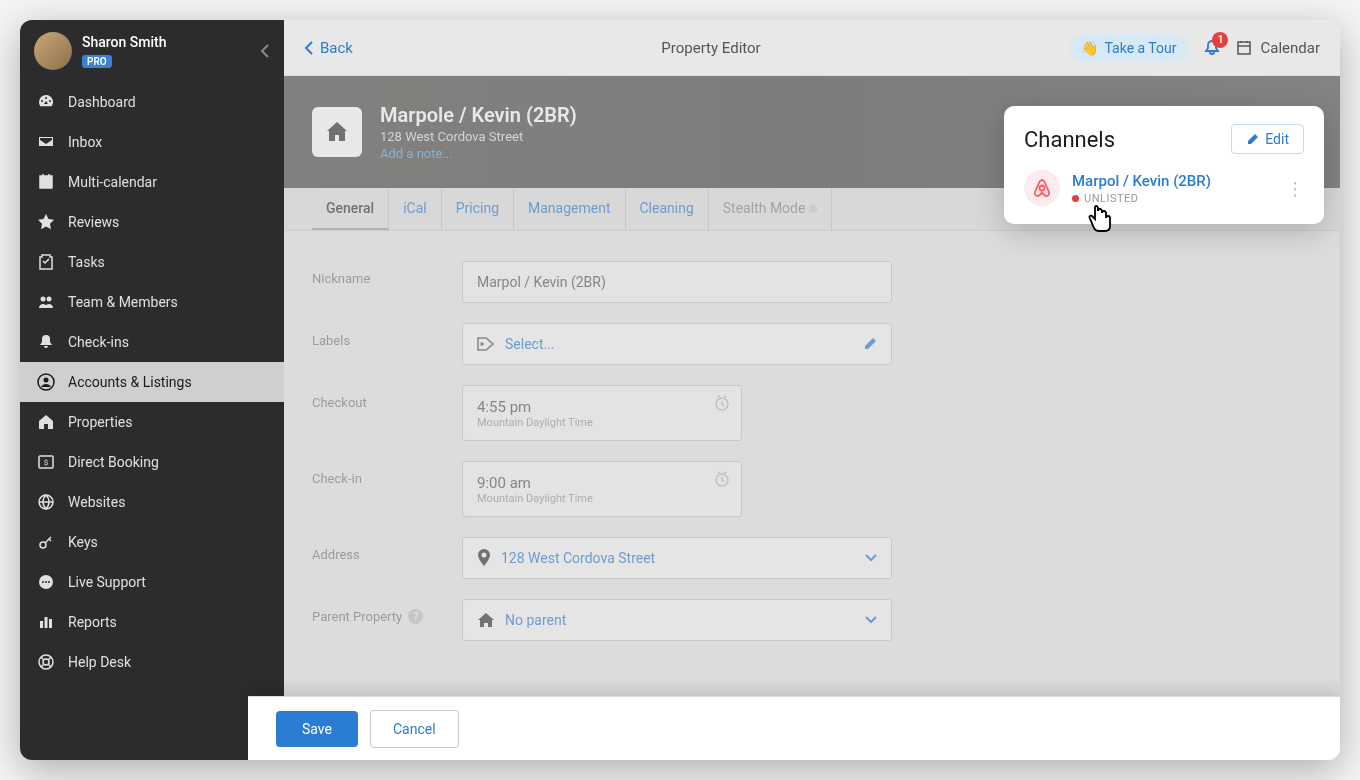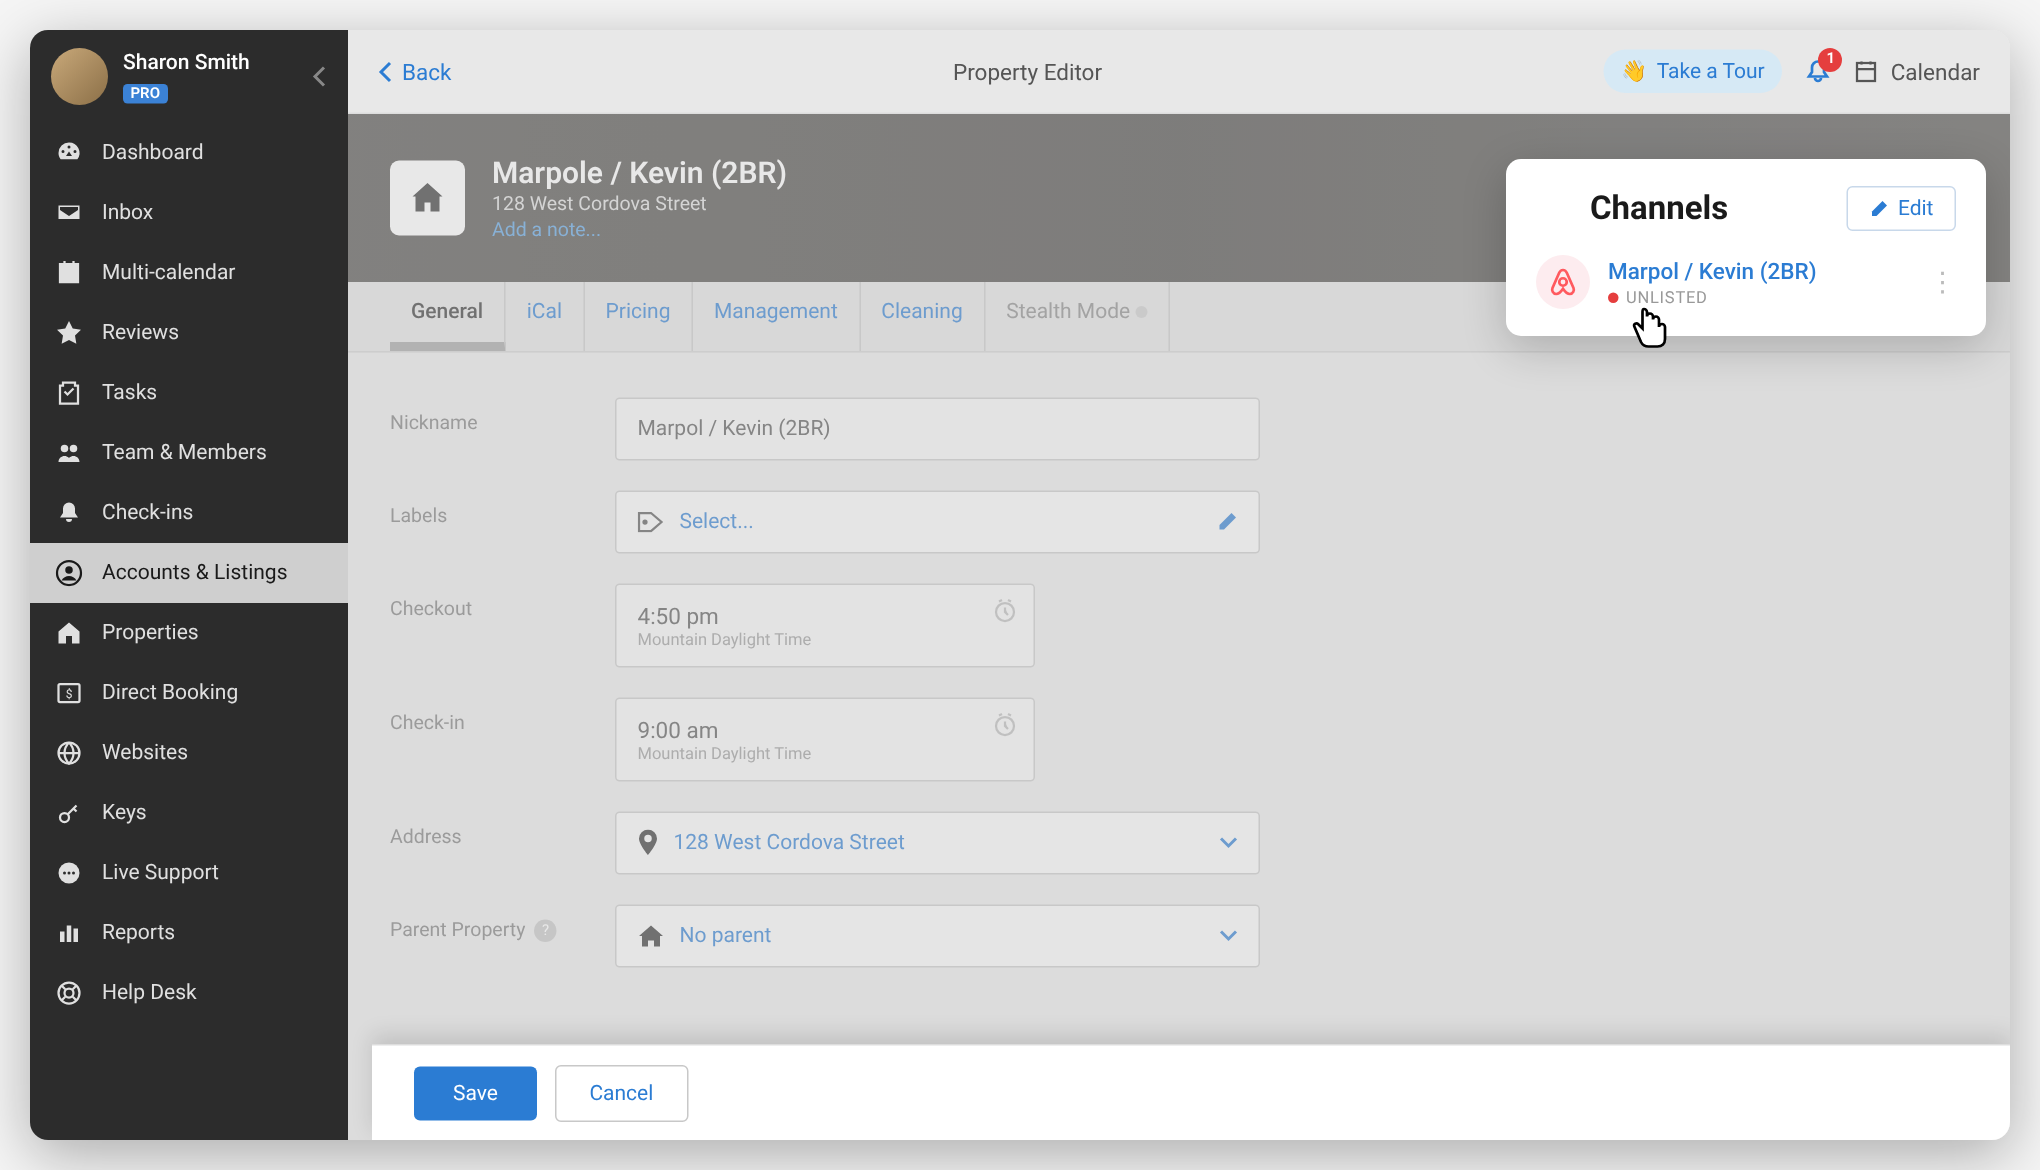--- a/index.html
+++ b/index.html
@@ -1,18 +1,18 @@
 <!DOCTYPE html>
 <html><head>
 <meta charset="utf-8">
 <style>
 * { box-sizing: border-box; margin: 0; padding: 0; font-family: -apple-system, BlinkMacSystemFont, 'Segoe UI', Roboto, sans-serif; }
 body { background: #f5f5f5; padding: 20px; }
 .app-window { width: 1320px; height: 740px; background: #ebebeb; border-radius: 12px; overflow: hidden; display: flex; box-shadow: 0 10px 40px rgba(0,0,0,0.3); position: relative; }
-.sidebar { width: 212px; background: #2c2c2c; color: #d8d8d8; display: flex; flex-direction: column; flex-shrink: 0; }
+.sidebar { width: 264px; background: #2c2c2c; color: #d8d8d8; display: flex; flex-direction: column; flex-shrink: 0; }
 .user-section { display: flex; align-items: center; padding: 12px 14px; gap: 10px; }
 .avatar { width: 38px; height: 38px; border-radius: 50%; background: linear-gradient(135deg, #c9a97a, #8b6f47); flex-shrink: 0; }
 .user-info { flex: 1; }
 .user-name { color: #fff; font-size: 14px; font-weight: 500; }
 .badge-pro { display: inline-block; background: #3b82d6; color: #fff; font-size: 10px; padding: 1px 5px; border-radius: 3px; margin-top: 2px; font-weight: 600; }
 .collapse-btn { color: #888; font-size: 18px; cursor: pointer; }
 .nav { list-style: none; flex: 1; overflow-y: auto; }
 .nav-item { display: flex; align-items: center; padding: 10px 16px; gap: 12px; cursor: pointer; font-size: 14px; color: #e0e0e0; }
 .nav-item.active { background: #cfcfcf; color: #1a1a1a; }
 .nav-icon { width: 20px; height: 20px; display: inline-flex; align-items: center; justify-content: center; flex-shrink: 0; }
@@ -28,21 +28,21 @@
 .content { flex: 1; overflow-y: auto; position: relative; }
 .hero { height: 112px; background: linear-gradient(rgba(60,60,60,0.75), rgba(60,60,60,0.75)), linear-gradient(90deg, #8a8275, #6d665c, #9a9388); display: flex; align-items: center; padding: 13px 28px; gap: 18px; }
 .home-icon-box { width: 50px; height: 50px; background: #fff; border-radius: 6px; display: flex; align-items: center; justify-content: center; }
 .hero-text { flex: 1; }
 .hero-title { color: #fff; font-size: 20px; font-weight: 600; }
 .hero-sub { color: #ddd; font-size: 13px; margin-top: 2px; }
 .hero-note { color: #5aa0e0; font-size: 13px; cursor: pointer; margin-top: 2px; }
 .hero-cal-btn { background: rgba(255,255,255,0.08); border: 1px solid rgba(255,255,255,0.4); color: #fff; padding: 8px 16px; border-radius: 4px; font-size: 14px; cursor: pointer; display: flex; align-items: center; gap: 8px; margin-right: 70px; }
 .tabs { display: flex; background: #e3e3e3; padding: 0 28px; border-bottom: 1px solid #d0d0d0; gap: 0; }
 .tab { padding: 12px 14px; font-size: 14px; cursor: pointer; color: #2b7cd3; border-right: 1px solid #c8c8c8; }
-.tab.active { color: #333; border-bottom: 6px solid #a3a3a3; font-weight: 500; }
+.tab.active { color: #333; border-bottom: 2px solid #a3a3a3; font-weight: 500; }
 .tab.muted { color: #888; }
 .status-dot { display: inline-block; width: 8px; height: 8px; border-radius: 50%; background: #ccc; margin-left: 4px; }
 .form-area { padding: 30px 28px 100px; }
 .form-row { display: flex; align-items: flex-start; margin-bottom: 20px; }
 .form-label { width: 150px; font-size: 13px; color: #7a7a7a; padding-top: 10px; display: flex; align-items: center; gap: 6px; }
 .help-q { width: 15px; height: 15px; border-radius: 50%; background: #c5c5c5; color: #fff; font-size: 10px; display: inline-flex; align-items: center; justify-content: center; }
 .form-control { flex: 1; max-width: 430px; }
 .input-text { width: 100%; height: 42px; border: 1px solid #c8c8c8; background: #f6f6f6; padding: 0 14px; font-size: 14px; color: #555; border-radius: 3px; }
 .select-box { width: 100%; height: 42px; border: 1px solid #c8c8c8; background: #fafafa; padding: 0 14px; font-size: 14px; border-radius: 3px; display: flex; align-items: center; gap: 10px; cursor: pointer; position: relative; color: #2b7cd3; }
 .select-box .chev { position: absolute; right: 14px; color: #2b7cd3; }
@@ -50,21 +50,21 @@
 .time-box { width: 280px; height: 56px; border: 1px solid #c8c8c8; background: #f6f6f6; padding: 6px 14px; border-radius: 3px; display: flex; flex-direction: column; justify-content: center; position: relative; }
 .time-val { font-size: 15px; color: #555; }
 .time-tz { font-size: 11px; color: #999; }
 .clock-ic { position: absolute; right: 10px; top: 8px; color: #bbb; }
 .dimmer { position: absolute; inset: 0; background: rgba(200,200,200,0.42); pointer-events: none; }
 .footer-bar { position: absolute; bottom: 0; left: 228px; right: 0; height: 64px; background: #fff; display: flex; align-items: center; padding: 11px 28px; gap: 12px; border-top: 1px solid #ddd; box-shadow: 0 -6px 14px rgba(0,0,0,0.12); }
 .btn-save { background: #2b7cd3; color: #fff; border: none; padding: 10px 26px; border-radius: 4px; font-size: 14px; cursor: pointer; }
 .btn-cancel { background: #fff; color: #2b7cd3; border: 1px solid #c8c8c8; padding: 10px 22px; border-radius: 4px; font-size: 14px; cursor: pointer; }
 .channels-panel { position: absolute; top: 86px; right: 16px; width: 320px; background: #fff; border-radius: 10px; box-shadow: 0 8px 30px rgba(0,0,0,0.2); padding: 18px 20px; z-index: 100; }
 .channels-head { display: flex; align-items: center; justify-content: space-between; margin-bottom: 16px; }
-.channels-title { font-size: 22px; font-weight: 700; color: #1a1a1a; margin-left: 36px; }
+.channels-title { font-size: 22px; font-weight: 400; color: #1a1a1a; }
 .btn-edit { background: #fff; border: 1px solid #c8d8ea; color: #2b7cd3; padding: 6px 14px; border-radius: 4px; font-size: 14px; display: flex; align-items: center; gap: 6px; cursor: pointer; }
 .channel-row { display: flex; align-items: center; gap: 12px; }
 .airbnb-ic { width: 36px; height: 36px; border-radius: 50%; background: #fdecef; display: flex; align-items: center; justify-content: center; color: #ff5a5f; }
 .channel-info { flex: 1; }
 .channel-name { color: #2b7cd3; font-size: 15px; font-weight: 500; }
 .channel-status { font-size: 11px; color: #999; letter-spacing: 0.5px; margin-top: 2px; display: flex; align-items: center; gap: 5px; }
 .red-dot { width: 7px; height: 7px; border-radius: 50%; background: #e53e3e; }
 .dots-ic { color: #bbb; cursor: pointer; font-size: 18px; }
 .cursor-hand { position: absolute; top: 184px; right: 225px; z-index: 110; pointer-events: none; }
 svg { display: block; }
@@ -304,21 +304,21 @@
                     <path d="M10 1l3 3-8 8H2v-3z"></path>
                   </svg>
                 </span>
             </div>
           </div>
         </div>
         <div class="form-row">
           <div class="form-label">Checkout</div>
           <div class="form-control">
             <div class="time-box">
-              <div class="time-val">4:50 pm</div>
+              <div class="time-val">4:55 pm</div>
               <div class="time-tz">Mountain Daylight Time</div>
               <span class="clock-ic">
                   <svg width="18" height="18" viewBox="0 0 18 18" fill="currentColor">
                     <circle cx="9" cy="10" r="6" fill="none" stroke="currentColor" stroke-width="1.5"></circle>
                     <path d="M9 7v3l2 2M5 3l2-1M13 3l-2-1" stroke="currentColor" stroke-width="1.5"></path>
                   </svg>
                 </span>
             </div>
           </div>
         </div>

